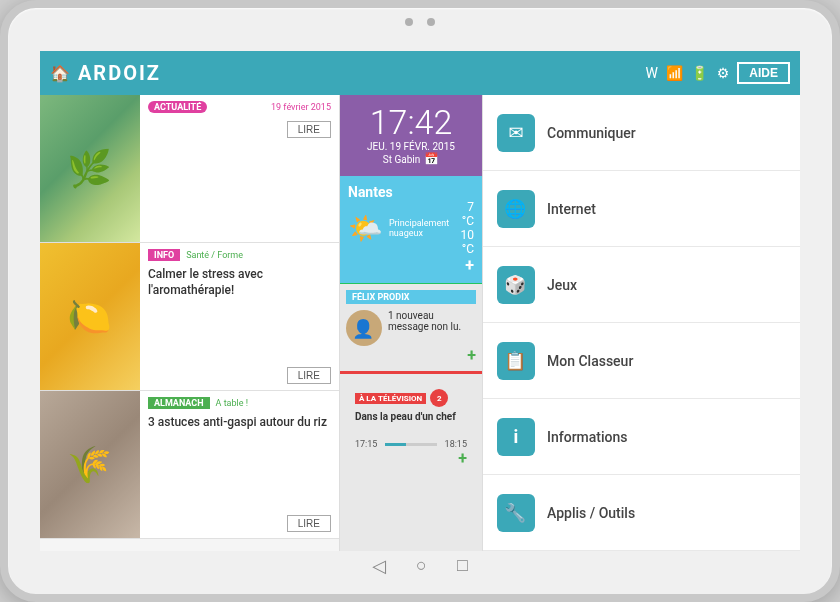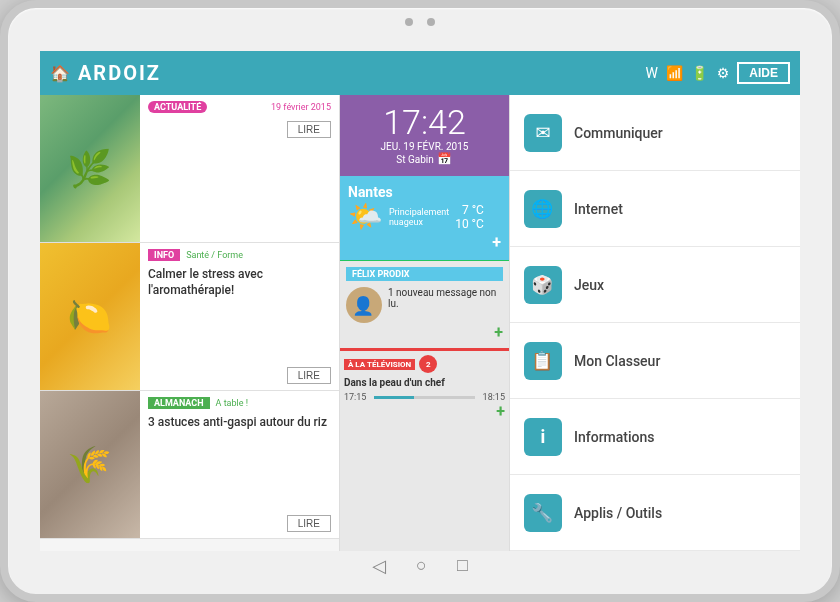--- a/index.html
+++ b/index.html
@@ -198,21 +198,21 @@
       border: 1px solid #aaa;
       padding: 2px 10px;
       font-size: 10px;
       color: #555;
       cursor: pointer;
       background: white;
       margin-top: 4px;
     }
     
     .middle-column {
-      width: 170px;
+      width: 143px;
       display: flex;
       flex-direction: column;
       border-right: 1px solid #ddd;
     }
     .clock-widget {
       background: #8b5ea8;
       padding: 10px;
       color: white;
       text-align: center;
       flex-shrink: 0;
@@ -306,21 +306,21 @@
     .message-add {
       text-align: right;
       font-size: 16px;
       font-weight: bold;
       color: #4caf50;
       cursor: pointer;
     }
     .tv-widget {
       background: #e8e8e8;
       border-top: 3px solid #e84040;
-      padding: 4px;
+      padding: 15px;
       flex: 1;
     }
     .tv-header {
       display: flex;
       align-items: center;
       gap: 4px;
       margin-bottom: 4px;
     }
     .tv-badge {
       background: #e84040;
@@ -338,21 +338,21 @@
       align-items: center;
       justify-content: center;
       color: white;
       font-size: 8px;
       font-weight: bold;
     }
     .tv-show {
       font-size: 10px;
       font-weight: bold;
       color: #333;
-      margin-bottom: 4px;
+      margin-bottom: 17px;
     }
     .tv-time-bar {
       display: flex;
       align-items: center;
       gap: 8px;
       font-size: 9px;
       color: #555;
     }
     .tv-bar {
       flex: 1;

